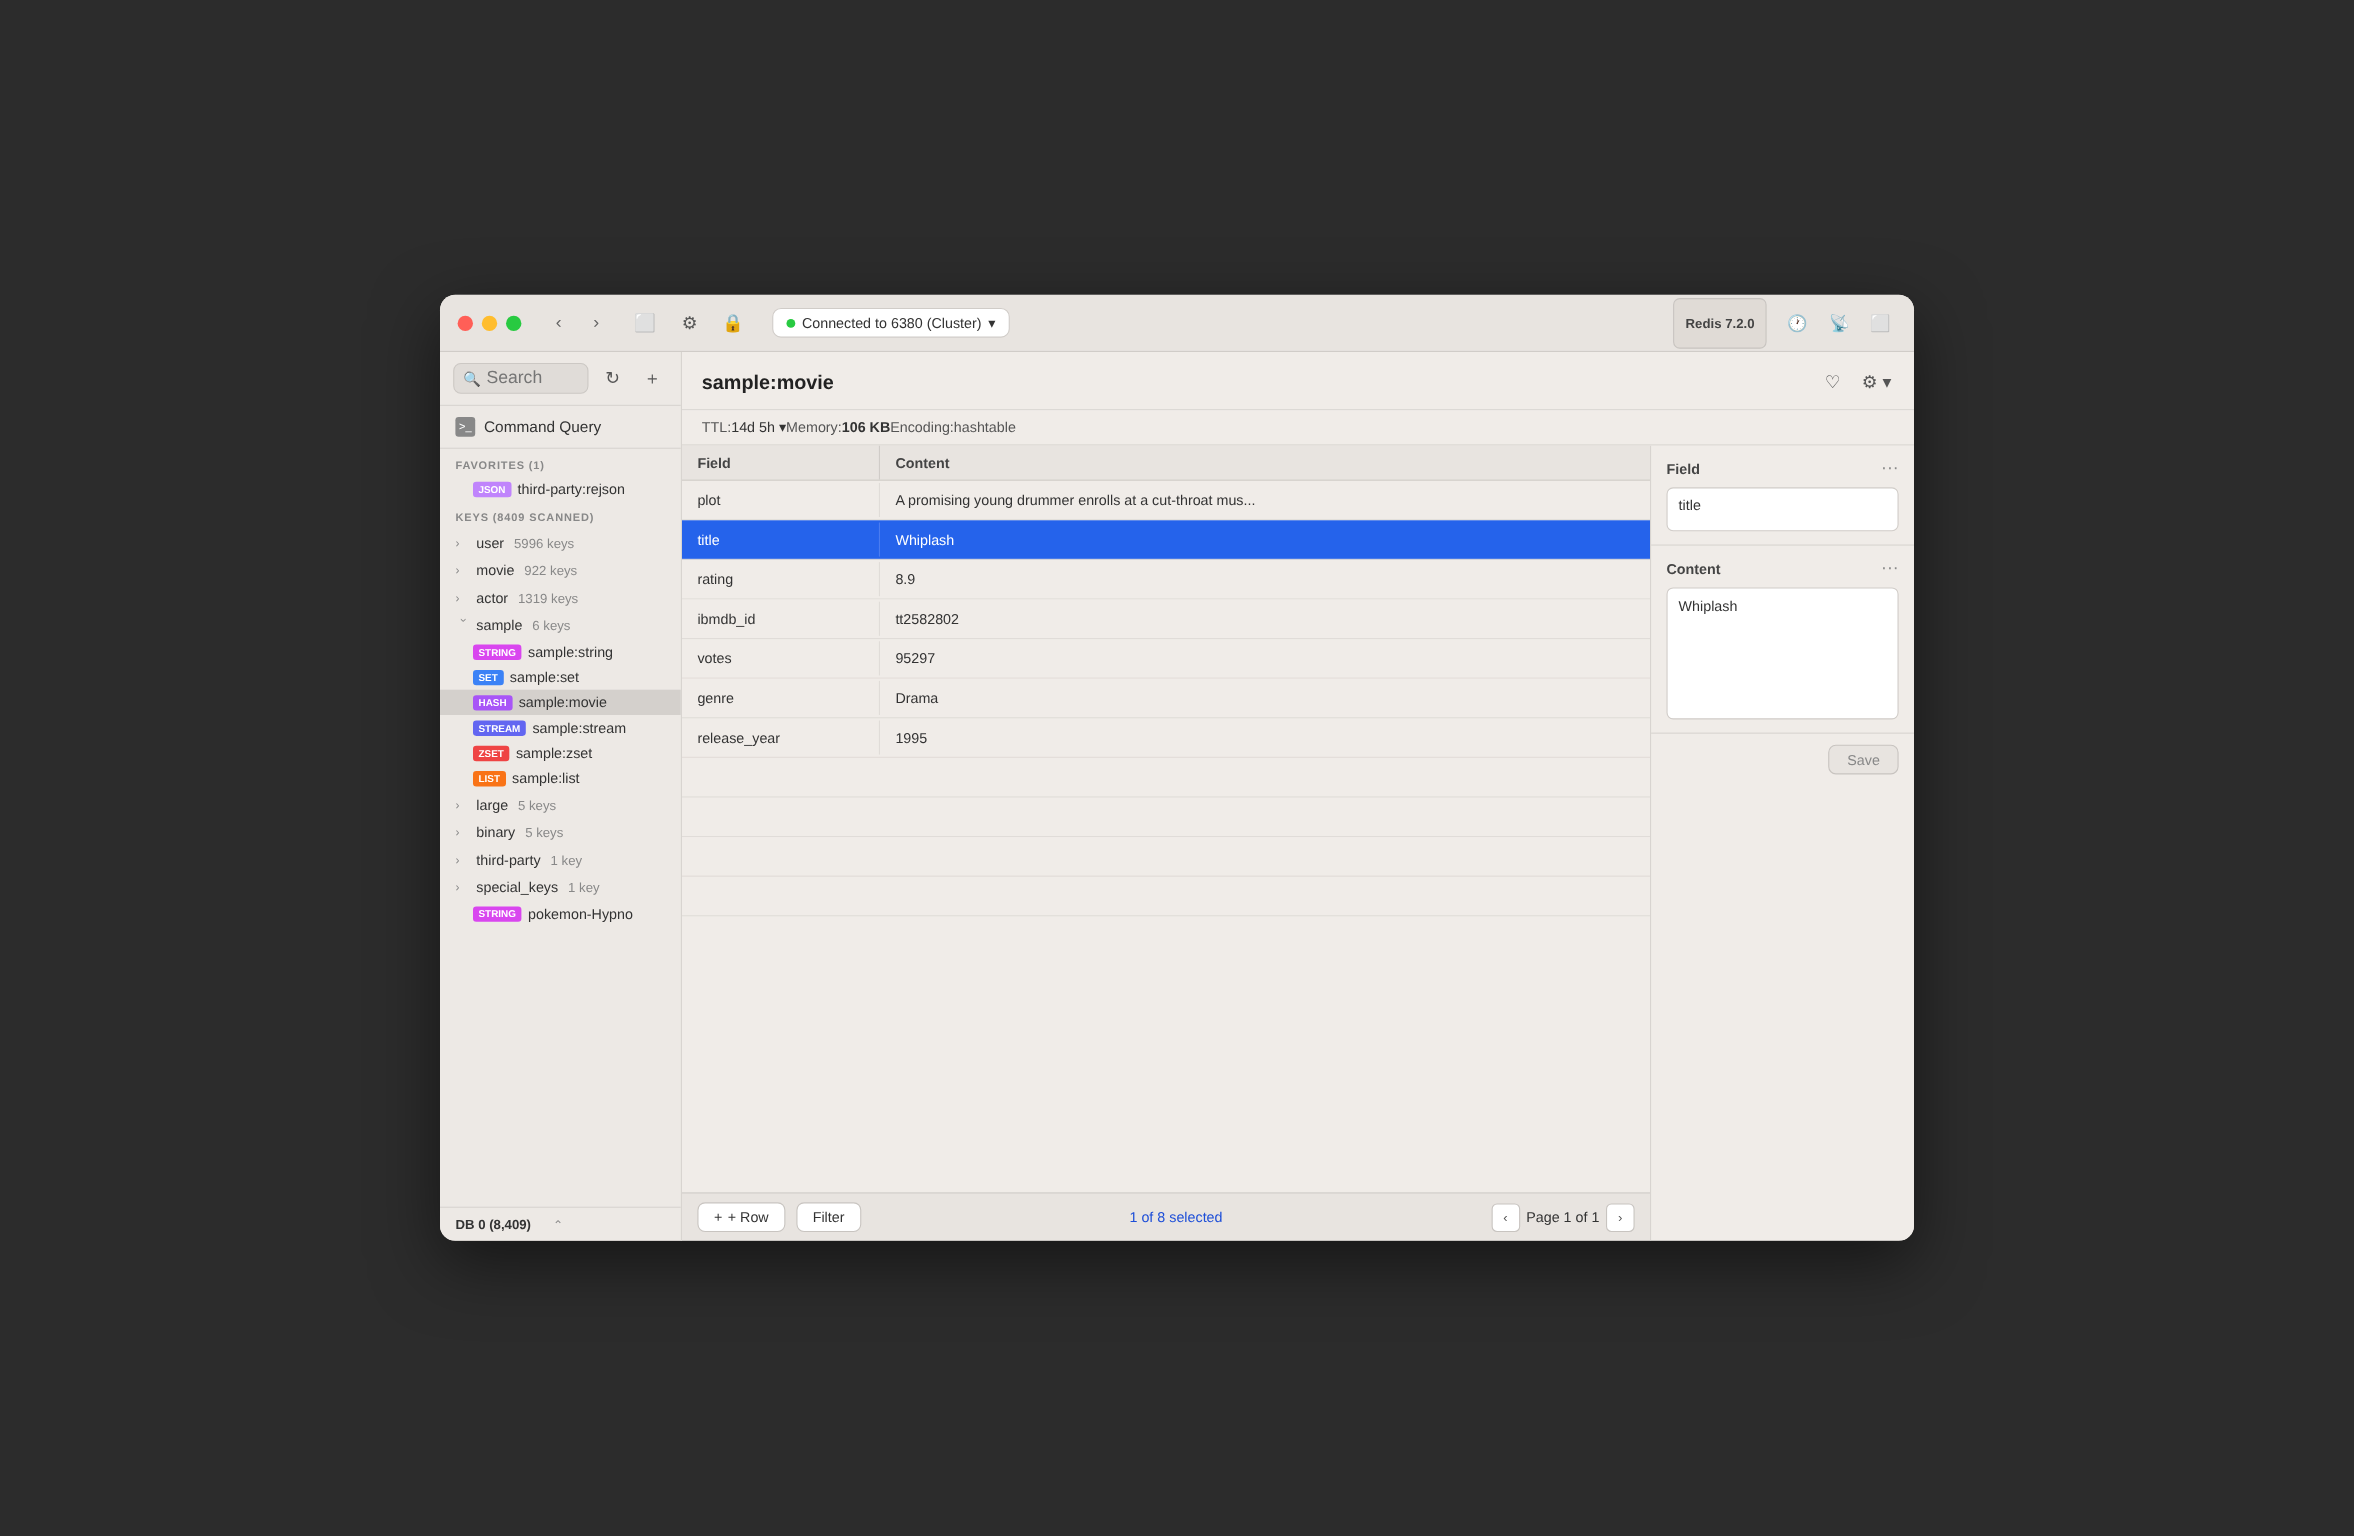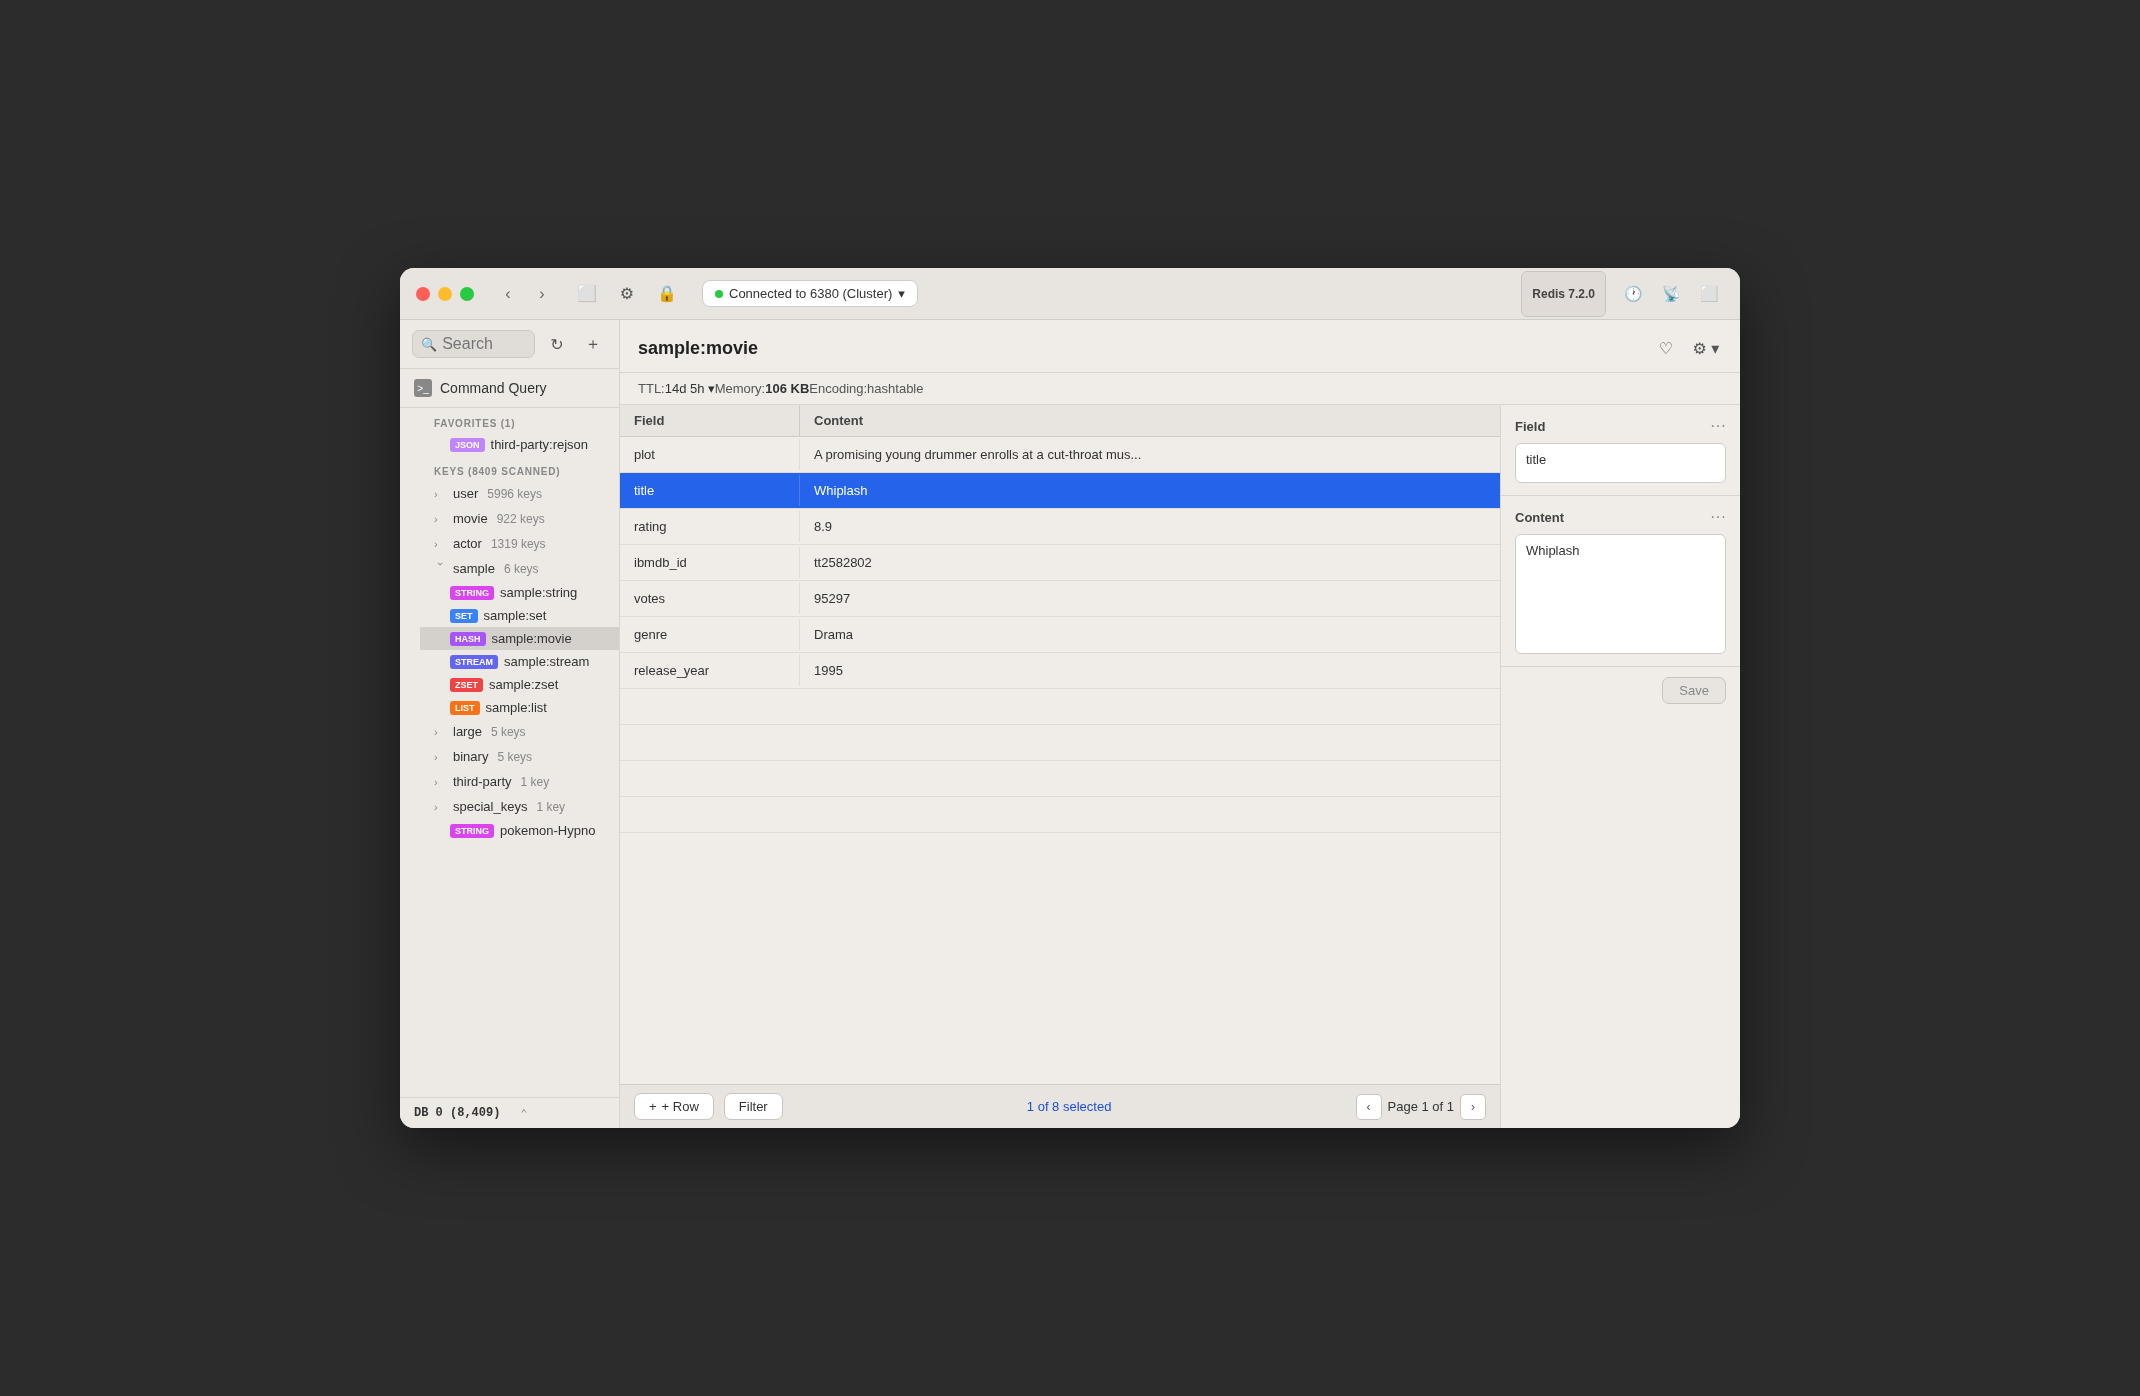--- a/index.html
+++ b/index.html
@@ -214,21 +214,20 @@
       font-weight: 700;
       color: #888;
       letter-spacing: 0.8px;
       padding: 10px 14px 4px;
       text-transform: uppercase;
     }
 
     .sidebar-scroll {
       overflow-y: auto;
       flex: 1;
-      padding-left: 20px;
     }
 
     .tree-item {
       display: flex;
       align-items: center;
       padding: 5px 14px;
       cursor: pointer;
       font-size: 13px;
       color: #333;
       gap: 5px;
@@ -506,21 +505,20 @@
 
     
     .sidebar-bottom {
       border-top: 1px solid #d8d4d0;
       padding: 8px 14px;
       font-size: 12px;
       color: #555;
       display: flex;
       align-items: center;
       gap: 20px;
-      font-family: Liberation Mono, monospace;
     }
     .db-badge {
       font-weight: 600;
       color: #333;
     }
     .db-chevron { font-size: 11px; color: #888; }
   </style>
 </head>
 <body>
 

